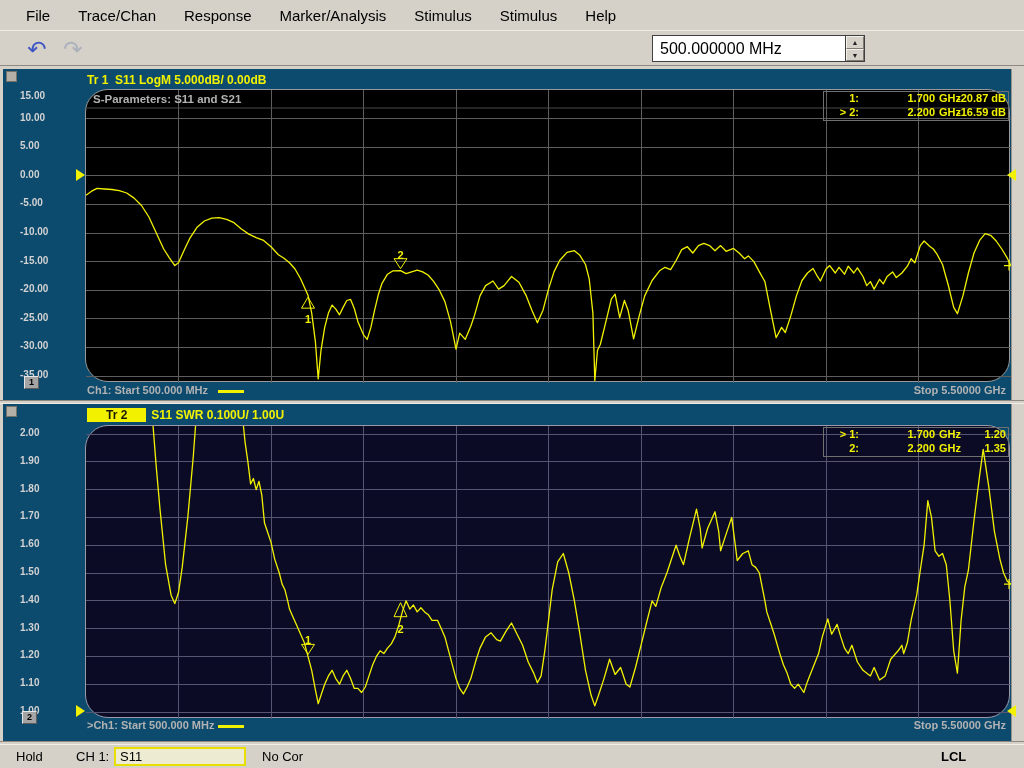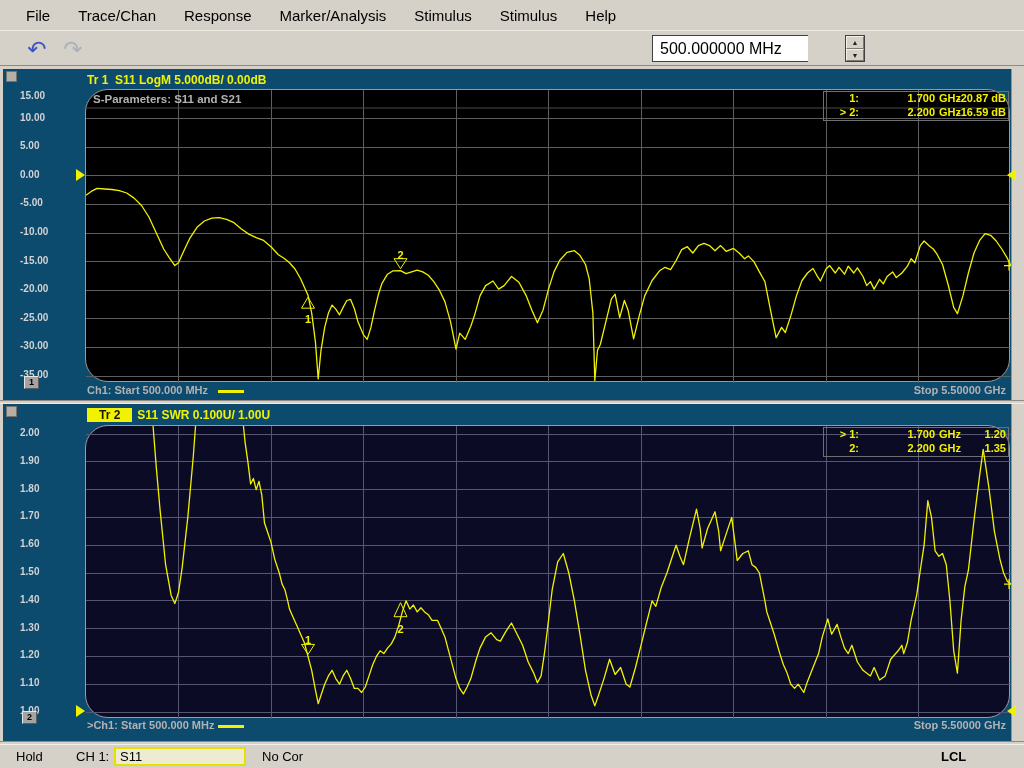--- a/index.html
+++ b/index.html
@@ -11,38 +11,38 @@
              display:flex; align-items:center; padding-left:12px; background:#d5d1c8; }
   .menu-item { padding:0 14px; font-size:15px; color:#000; cursor:default; }
 
   
   .toolbar { position:absolute; left:0; top:30px; width:1024px; height:36px; background:#d5d1c8;
              border-top:1px solid #efece5; border-bottom:1px solid #8e8a82; }
   .tool-icon { position:absolute; top:2px; font-size:23px; line-height:32px; width:26px; text-align:center; }
   .undo { left:24px; color:#3c55c4; }
   .redo { left:60px; color:#aab0bc; }
   .freq-label { position:absolute; left:470px; top:7px; width:175px; text-align:right; font-size:17px; color:#000; }
-  .freq-input { position:absolute; left:652px; top:4px; width:156px; height:27px; background:#fff;
+  .freq-input { position:absolute; left:652px; top:4px; width:193px; height:27px; background:#fff;
                 border:1px solid #404040; border-right:none; font-size:16px; line-height:25px; padding-left:7px; color:#000; }
   .spinner { position:absolute; left:845px; top:4px; width:20px; height:27px; border:1px solid #404040; }
   .spin-btn { width:18px; height:12.5px; background:#d5d1c8; border:1px solid; border-color:#f4f1ea #7e7a72 #7e7a72 #f4f1ea;
               font-size:7px; line-height:11px; text-align:center; color:#222; }
 
   
   .strip { position:absolute; background:#d5d1c8; }
 
   .chart-window { position:absolute; left:3px; width:1018px; overflow:hidden;font-weight:bold; }
   .plot { position:absolute;border-radius:23px; }
   .ylab { position:absolute; width:60px; text-align:left; font-size:10px; }
   .axis-text { position:absolute; font-size:11px; white-space:pre; }
   .badge { position:absolute; background:#a4a4a4; color:#000; border:1px solid; border-color:#e6e6e6 #5c5c5c #5c5c5c #e6e6e6;
            font-size:9px; text-align:center; }
   .winctl { position:absolute; width:11px; height:11px; background:#b4b0a8; border:1px solid #77736b; }
   .title-row { position:absolute; font-size:12px; white-space:pre; }
-  .tr-badge { display:inline-block; padding:0 12px; margin-right:5px; font-size:12px; }
+  .tr-badge { display:inline-block; padding:0 19px; margin-right:5px; font-size:12px; }
   .line-sample { position:absolute; height:3px; width:26px; }
   .arrow { position:absolute; width:0; height:0; }
 
   
   .statusbar { position:absolute; left:0; top:744px; width:1024px; height:24px; background:#d5d1c8;
                border-top:1px solid #f2efe8; font-size:13px; color:#000; }
   .sb-item { position:absolute; top:4px; }
   .meas-box { position:absolute; left:114px; top:2px; width:132px; height:19px; background:#eeebd3;
               border:2px solid #e8df00; font-size:13px; line-height:15px; padding-left:4px; color:#000; }
 </style>

